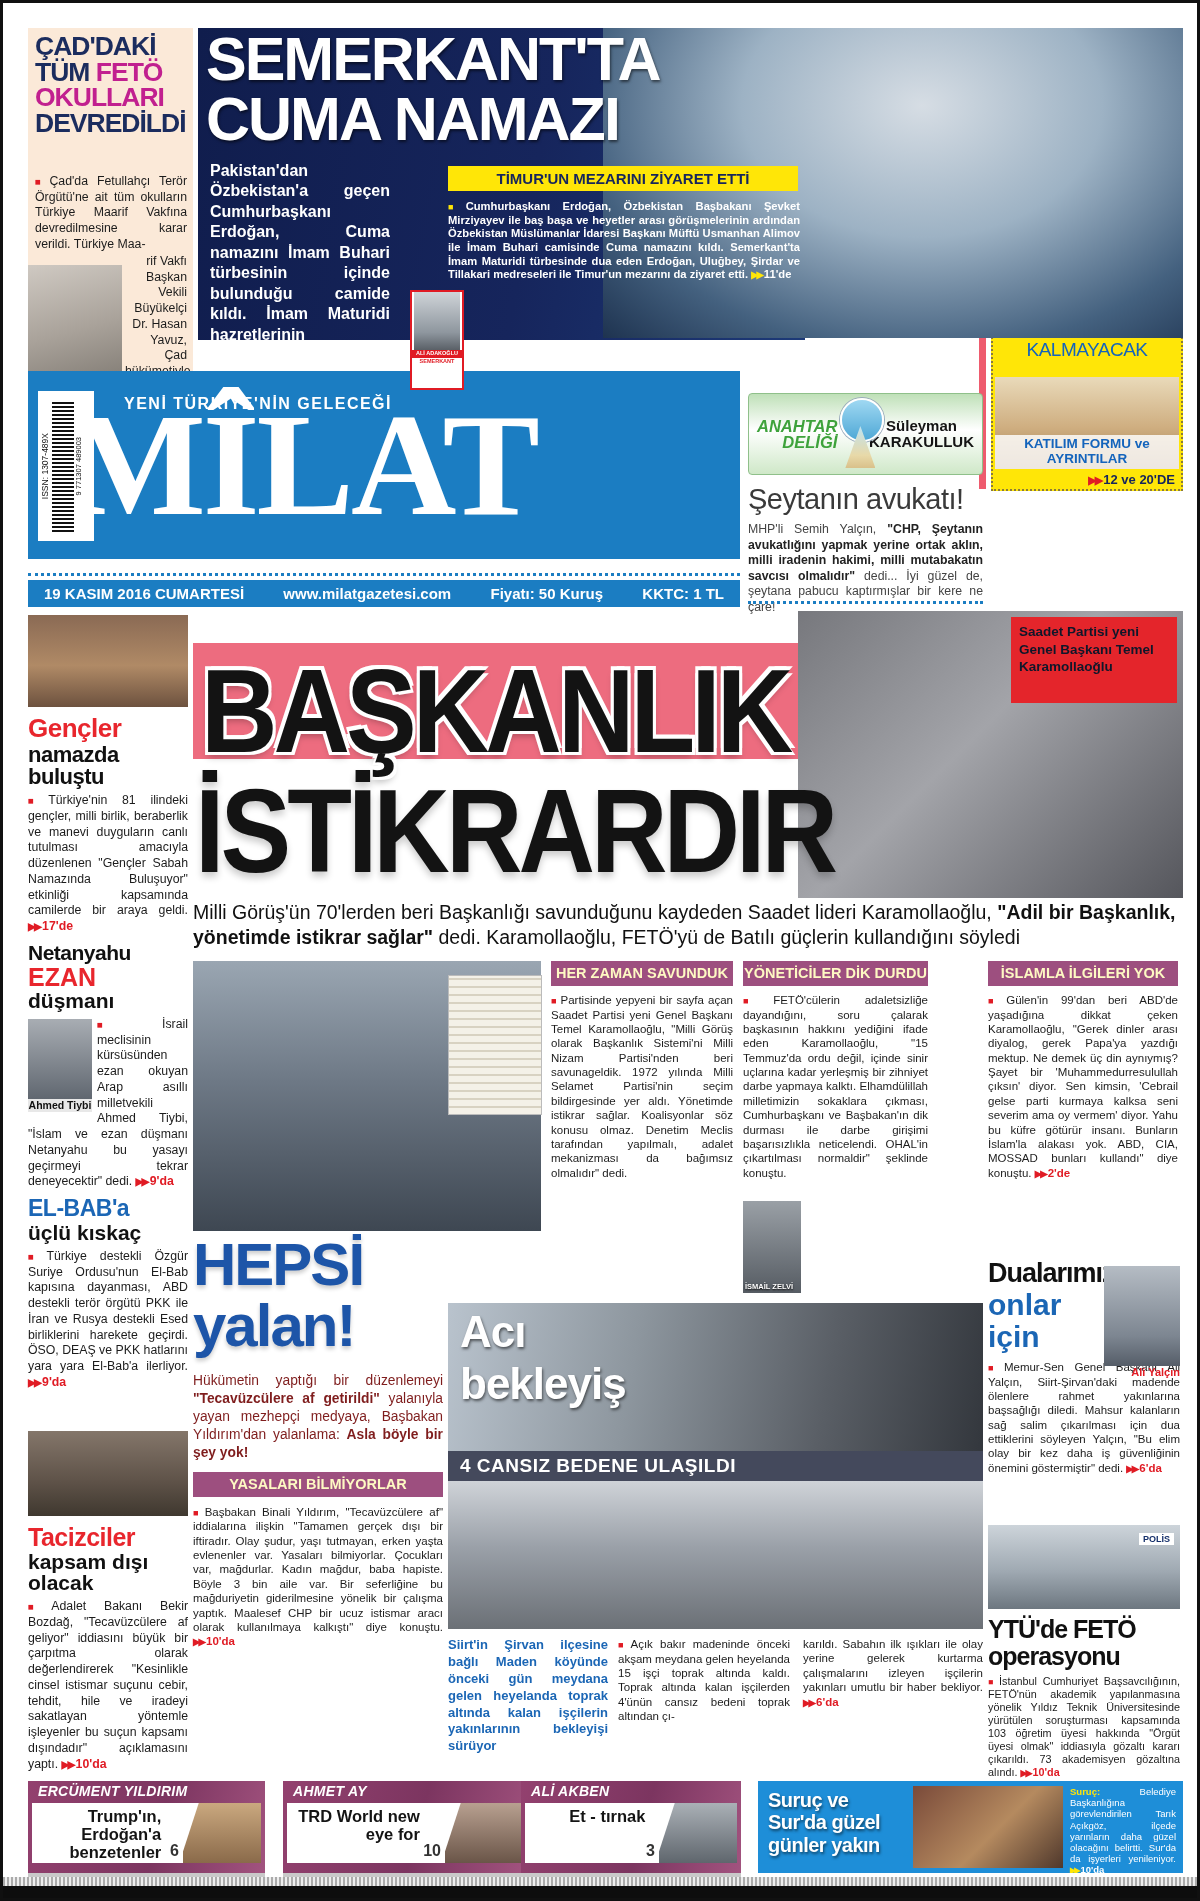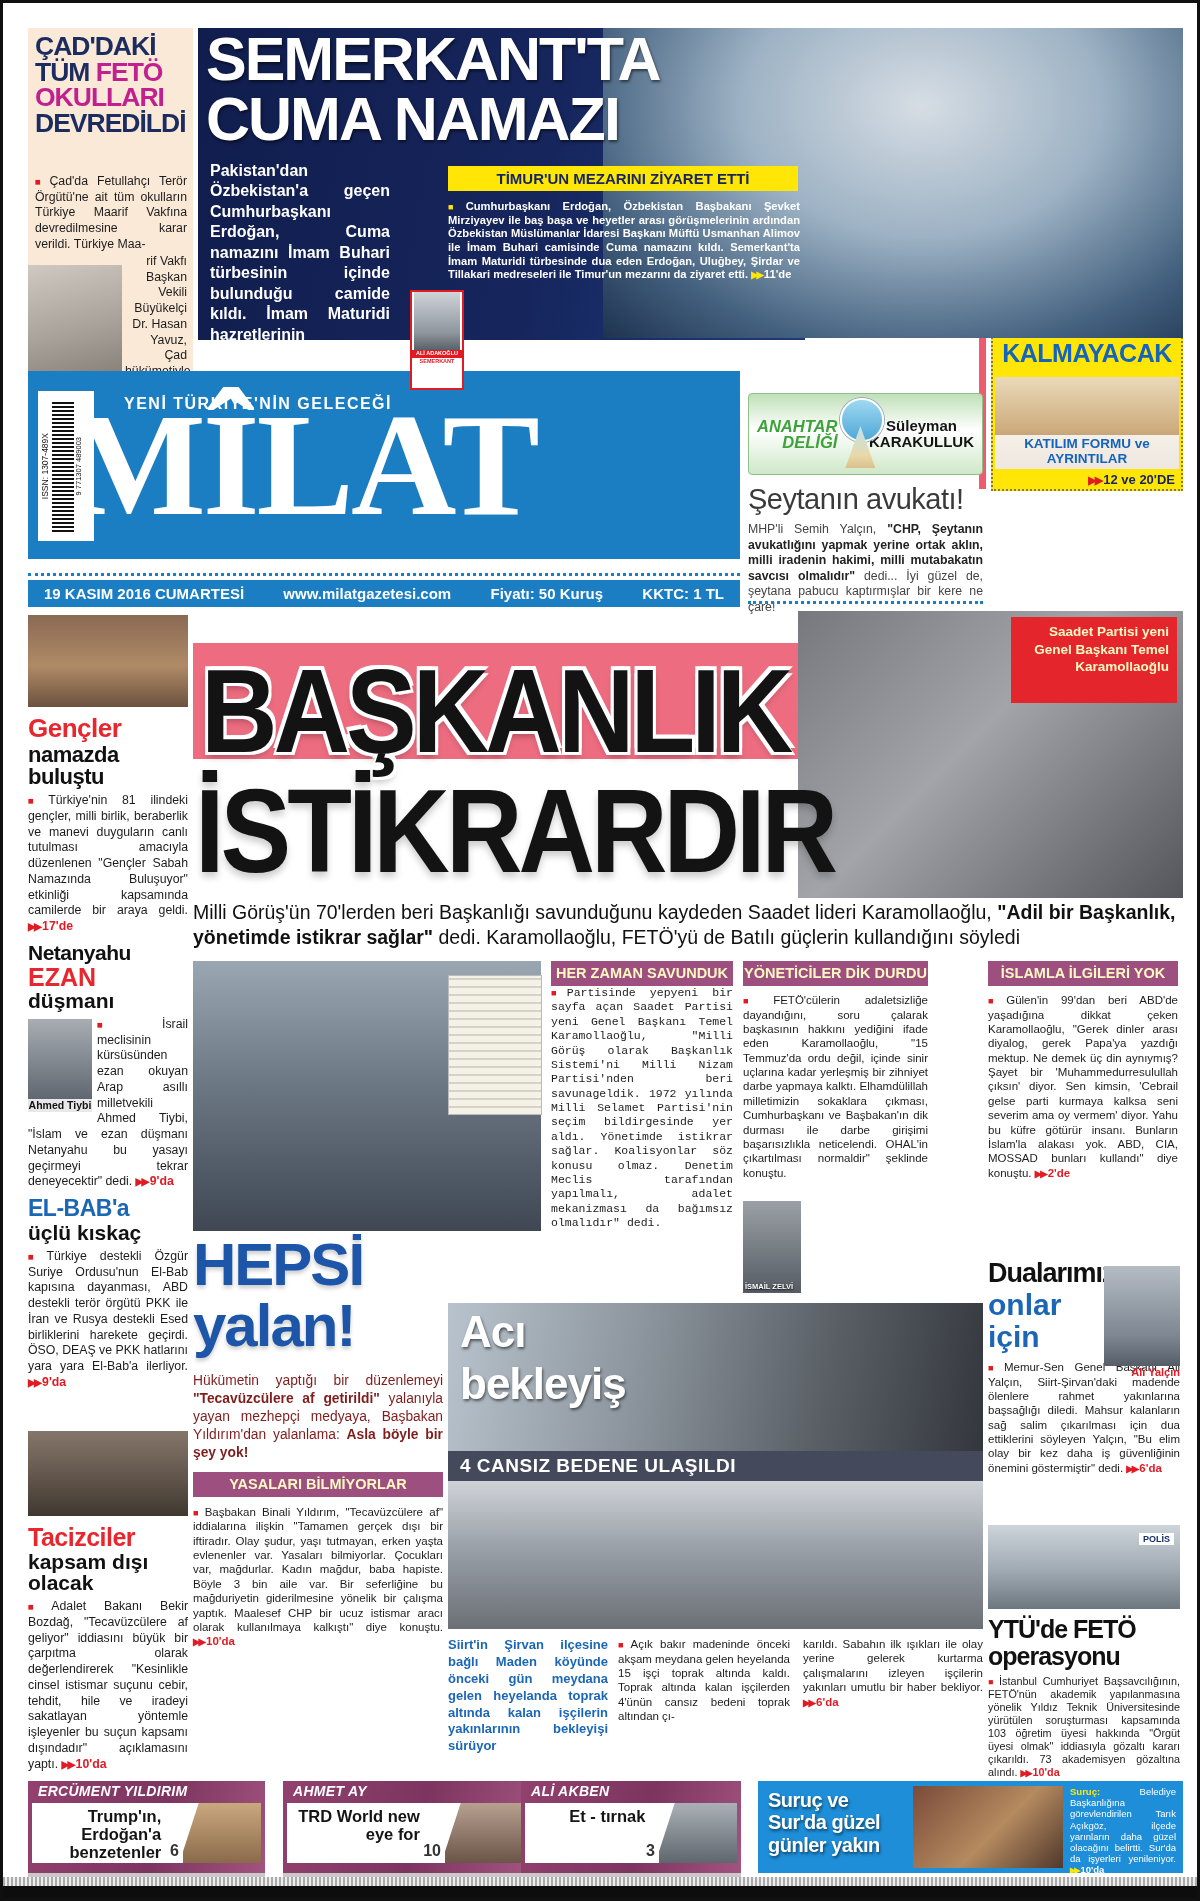--- a/index.html
+++ b/index.html
@@ -92,21 +92,21 @@
       <div style="font-weight:bold;font-size:33px;line-height:1;">EDİYOR</div>
     </div>
     <div class="serif" style="color:#1464bc;font-weight:bold;font-style:italic;font-size:21px;line-height:1.05;margin-top:6px;">
       <div>11 KASIM'DA</div>
       <div>35 KUPONA</div>
     </div>
     <div class="serif" style="color:#111;font-weight:bold;font-size:23px;line-height:1.05;margin-top:5px;">
       <div>İngilizce</div>
       <div>öğrenmeyen</div>
     </div>
-    <div style="color:#1464bc;font-weight:bold;font-size:25px;letter-spacing:-.5px;">KALMAYACAK</div>
+    <div style="color:#1464bc;font-weight:normal;font-size:19px;letter-spacing:-.5px;">KALMAYACAK</div>
     <div class="ph" style="position:absolute;left:2px;right:2px;bottom:20px;height:92px;background:linear-gradient(180deg,#e9daba 0%,#cfae80 55%,#9d7c55 100%);">
       <div style="position:absolute;left:0;right:0;bottom:0;background:rgba(255,255,255,.82);color:#1464bc;font-weight:bold;font-size:13.5px;line-height:1.1;padding:2px 0;">
         <div>KATILIM FORMU ve</div>
         <div>AYRINTILAR</div>
       </div>
     </div>
     <div style="position:absolute;right:6px;bottom:2px;font-weight:bold;font-size:13px;color:#16255c;">
       <span class="arrow">▶▶</span><span>12 ve 20'DE</span>
     </div>
   </div>
@@ -146,40 +146,40 @@
       </div>
     </div>
     <div style="font-size:29px;color:#3a3a3a;margin-top:8px;letter-spacing:-.5px;">Şeytanın avukatı!</div>
     <div class="jt" style="font-size:12.3px;line-height:1.27;color:#444;margin-top:6px;">
       <span>MHP'li Semih Yalçın, </span><span class="b" style="color:#222;">"CHP, Şeytanın avukatlığını yapmak yerine ortak aklın, milli iradenin hakimi, milli mutabakatın savcısı olmalıdır"</span><span> dedi... İyi güzel de, şeytana pabucu kaptırmışlar bir kere ne çare!</span>
     </div>
   </div>
   <div class="abs dotted" style="left:745px;top:598px;width:235px;"></div>
 
   <div class="abs ph" style="left:795px;top:608px;width:385px;height:287px;z-index:2;background:linear-gradient(135deg,#77787d 0%,#a3a4a9 45%,#55565c 100%);"></div>
-  <div class="abs" style="left:1008px;top:614px;width:166px;height:86px;background:#e4252b;color:#fef9c3;font-weight:bold;font-size:13.5px;
-              text-align:right;line-height:1.3;padding:6px 8px;box-sizing:border-box;z-index:3;">Saadet Partisi yeni Genel Başkanı Temel Karamollaoğlu</div>
+  <div class="abs" style="left:1008px;top:614px;width:166px;height:86px;background:#e4252b;color:#0f172a;font-weight:bold;font-size:13.5px;
+              text-align:left;line-height:1.3;padding:6px 8px;box-sizing:border-box;z-index:3;">Saadet Partisi yeni Genel Başkanı Temel Karamollaoğlu</div>
   <div class="abs" style="left:190px;top:640px;width:785px;height:116px;background:#ed6c7f;z-index:1;"></div>
   <div class="abs" style="left:198px;top:648px;z-index:3;">
     <span class="cond outl" style="font-weight:bold;font-size:106px;letter-spacing:-4px;color:#131313;line-height:1;">BAŞKANLIK</span>
   </div>
   <div class="abs" style="left:192px;top:768px;z-index:3;">
     <span class="cond" style="font-weight:bold;font-size:106px;letter-spacing:-4px;color:#131313;line-height:1;text-shadow:0 5px 7px rgba(0,0,0,.2);">İSTİKRARDIR</span>
   </div>
   <div class="abs" style="left:190px;top:897px;width:985px;font-size:19.5px;line-height:1.3;color:#111;z-index:3;">
     <span>Milli Görüş'ün 70'lerden beri Başkanlığı savunduğunu kaydeden Saadet lideri Karamollaoğlu, </span><span class="b">"Adil bir Başkanlık, yönetimde istikrar sağlar"</span><span> dedi. Karamollaoğlu, FETÖ'yü de Batılı güçlerin kullandığını söyledi</span>
   </div>
 
   <div class="abs ph" style="left:190px;top:958px;width:348px;height:270px;background:linear-gradient(180deg,#9aa6b2 0%,#6d7885 45%,#3e4752 100%);"></div>
   <div class="abs ph" style="left:445px;top:972px;width:92px;height:138px;background:#f4f1e8;border:1px solid #bbb;
               background-image:repeating-linear-gradient(0deg,#f4f1e8 0 6px,#d8d2c2 6px 8px);"></div>
 
   <div class="abs" style="left:548px;top:958px;width:182px;height:332px;overflow:hidden;">
     <div class="colhead">HER ZAMAN SAVUNDUK</div>
-    <div class="small-txt" style="font-family:Liberation Mono, monospace;">
+    <div class="small-txt" style="margin-top:7px;">
       <span class="bullet">■</span><span>Partisinde yepyeni bir sayfa açan Saadet Partisi yeni Genel Başkanı Temel Karamollaoğlu, "Milli Görüş olarak Başkanlık Sistemi'ni Milli Nizam Partisi'nden beri savunageldik. 1972 yılında Milli Selamet Partisi'nin seçim bildirgesinde yer aldı. Yönetimde istikrar sağlar. Koalisyonlar söz konusu olmaz. Denetim Meclis tarafından yapılmalı, adalet mekanizması da bağımsız olmalıdır" dedi.</span>
     </div>
   </div>
 
   <div class="abs" style="left:740px;top:958px;width:185px;height:332px;overflow:hidden;">
     <div class="colhead">YÖNETİCİLER DİK DURDU</div>
     <div class="small-txt" style="margin-top:7px;">
       <span class="bullet">■</span><span>FETÖ'cülerin adaletsizliğe dayandığını, soru çalarak başkasının hakkını yediğini ifade eden Karamollaoğlu, "15 Temmuz'da ordu değil, içinde sinir uçlarına kadar yerleşmiş bir zihniyet darbe yapmaya kalktı. Elhamdülillah milletimizin sokaklara çıkması, Cumhurbaşkanı ve Başbakan'ın dik durması ile darbe girişimi başarısızlıkla neticelendi. OHAL'in çıkartılması normaldir" şeklinde konuştu.</span>
     </div>
     <div class="abs ph" style="left:0;bottom:0;width:58px;height:92px;background:linear-gradient(180deg,#9aa0a6,#565c63);">

